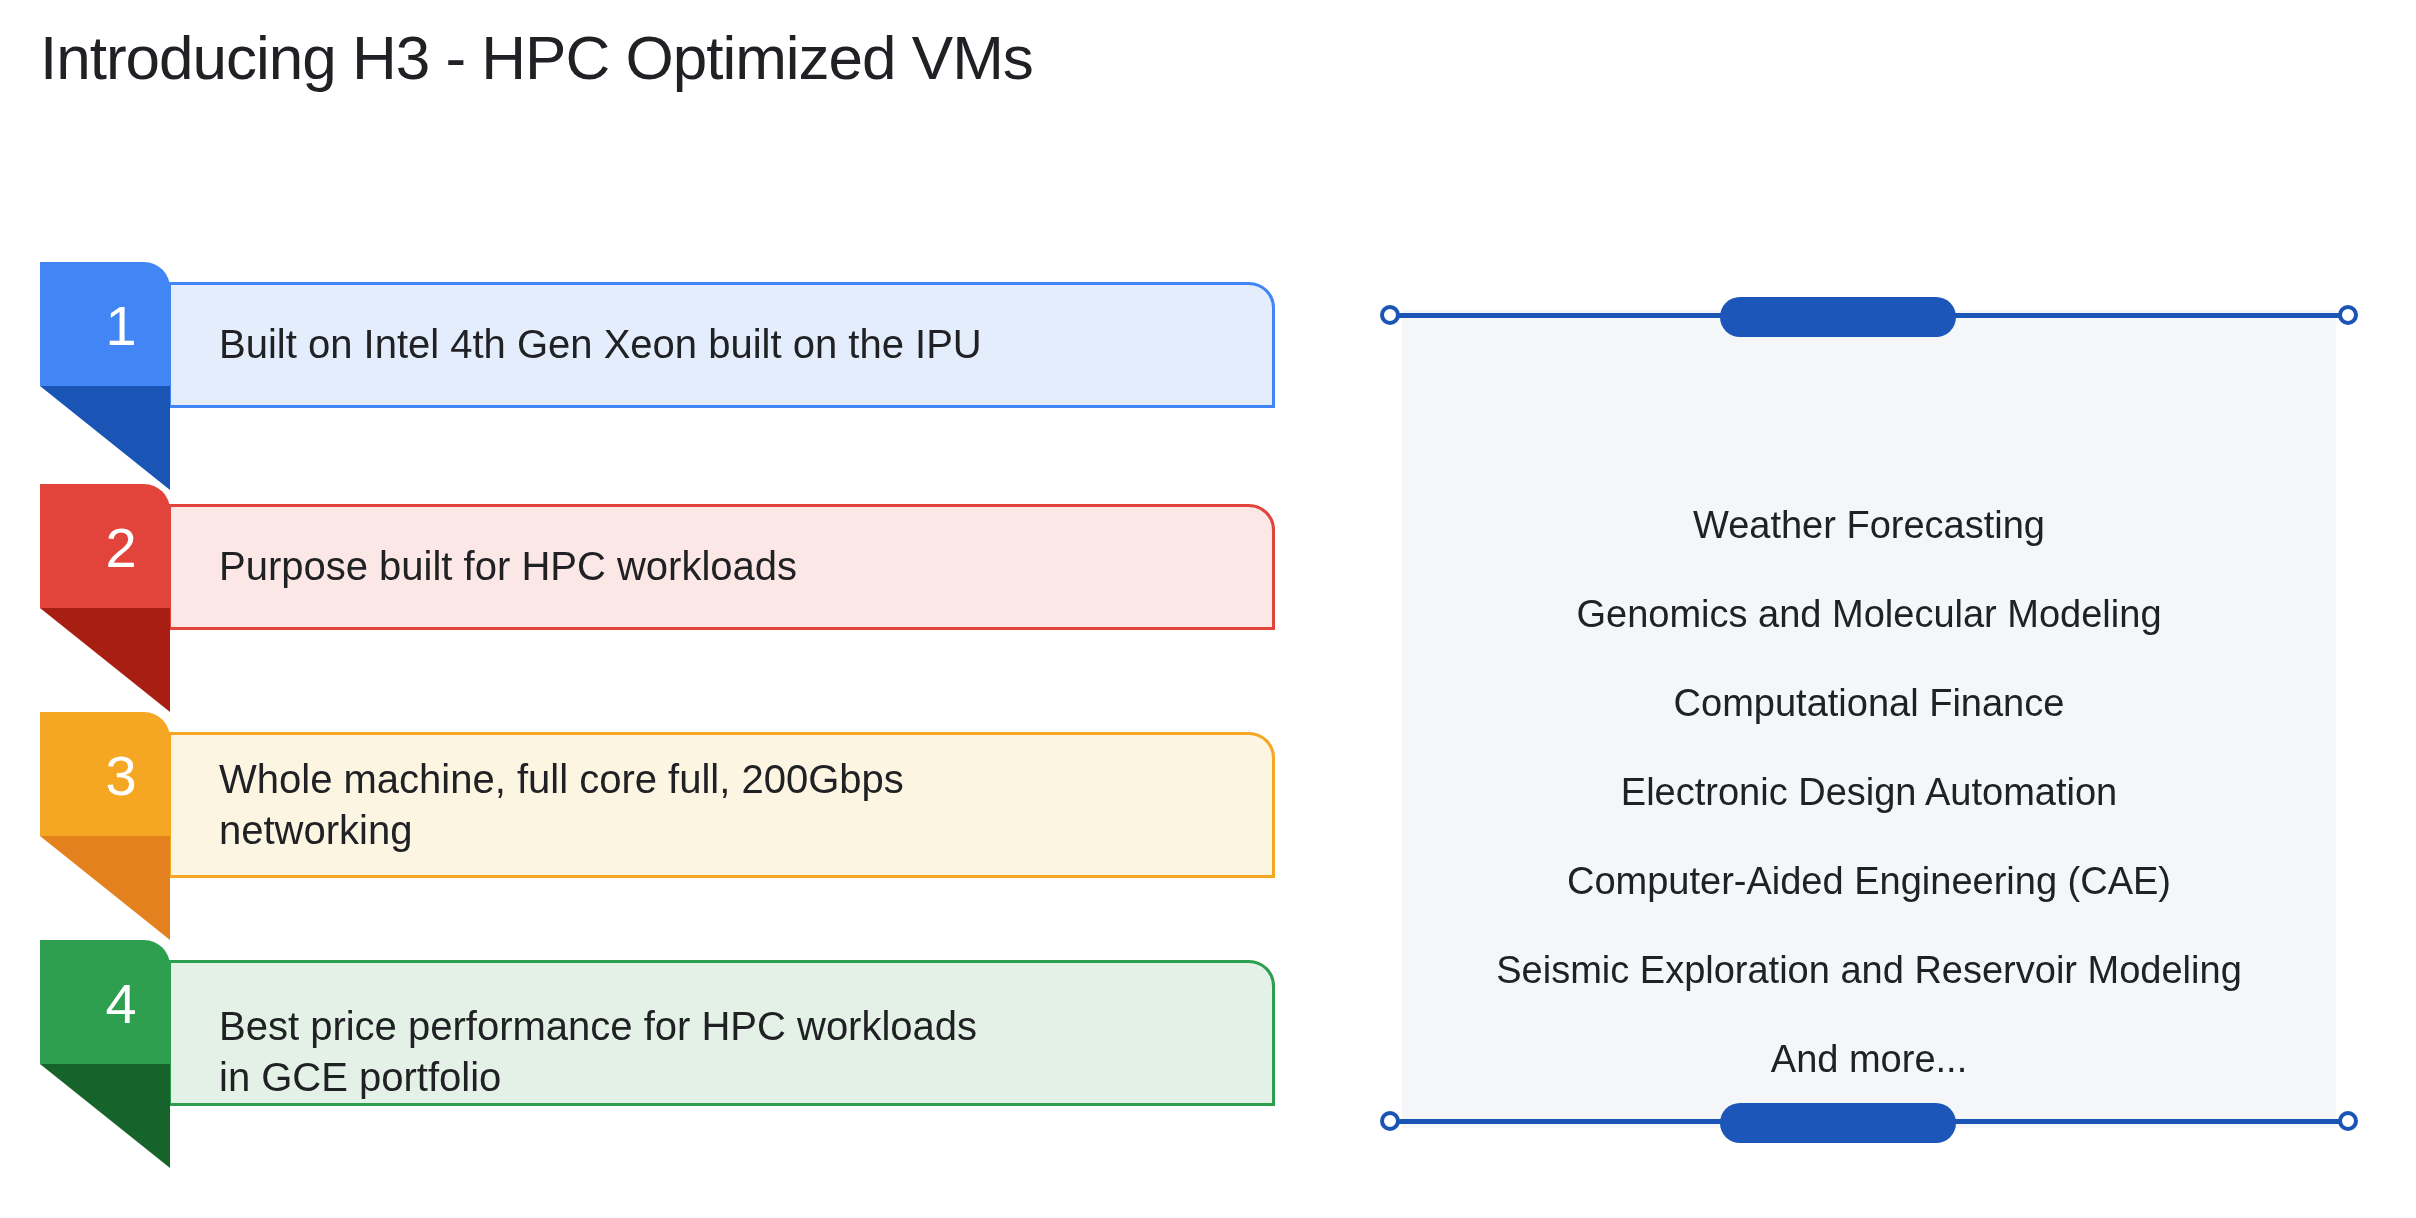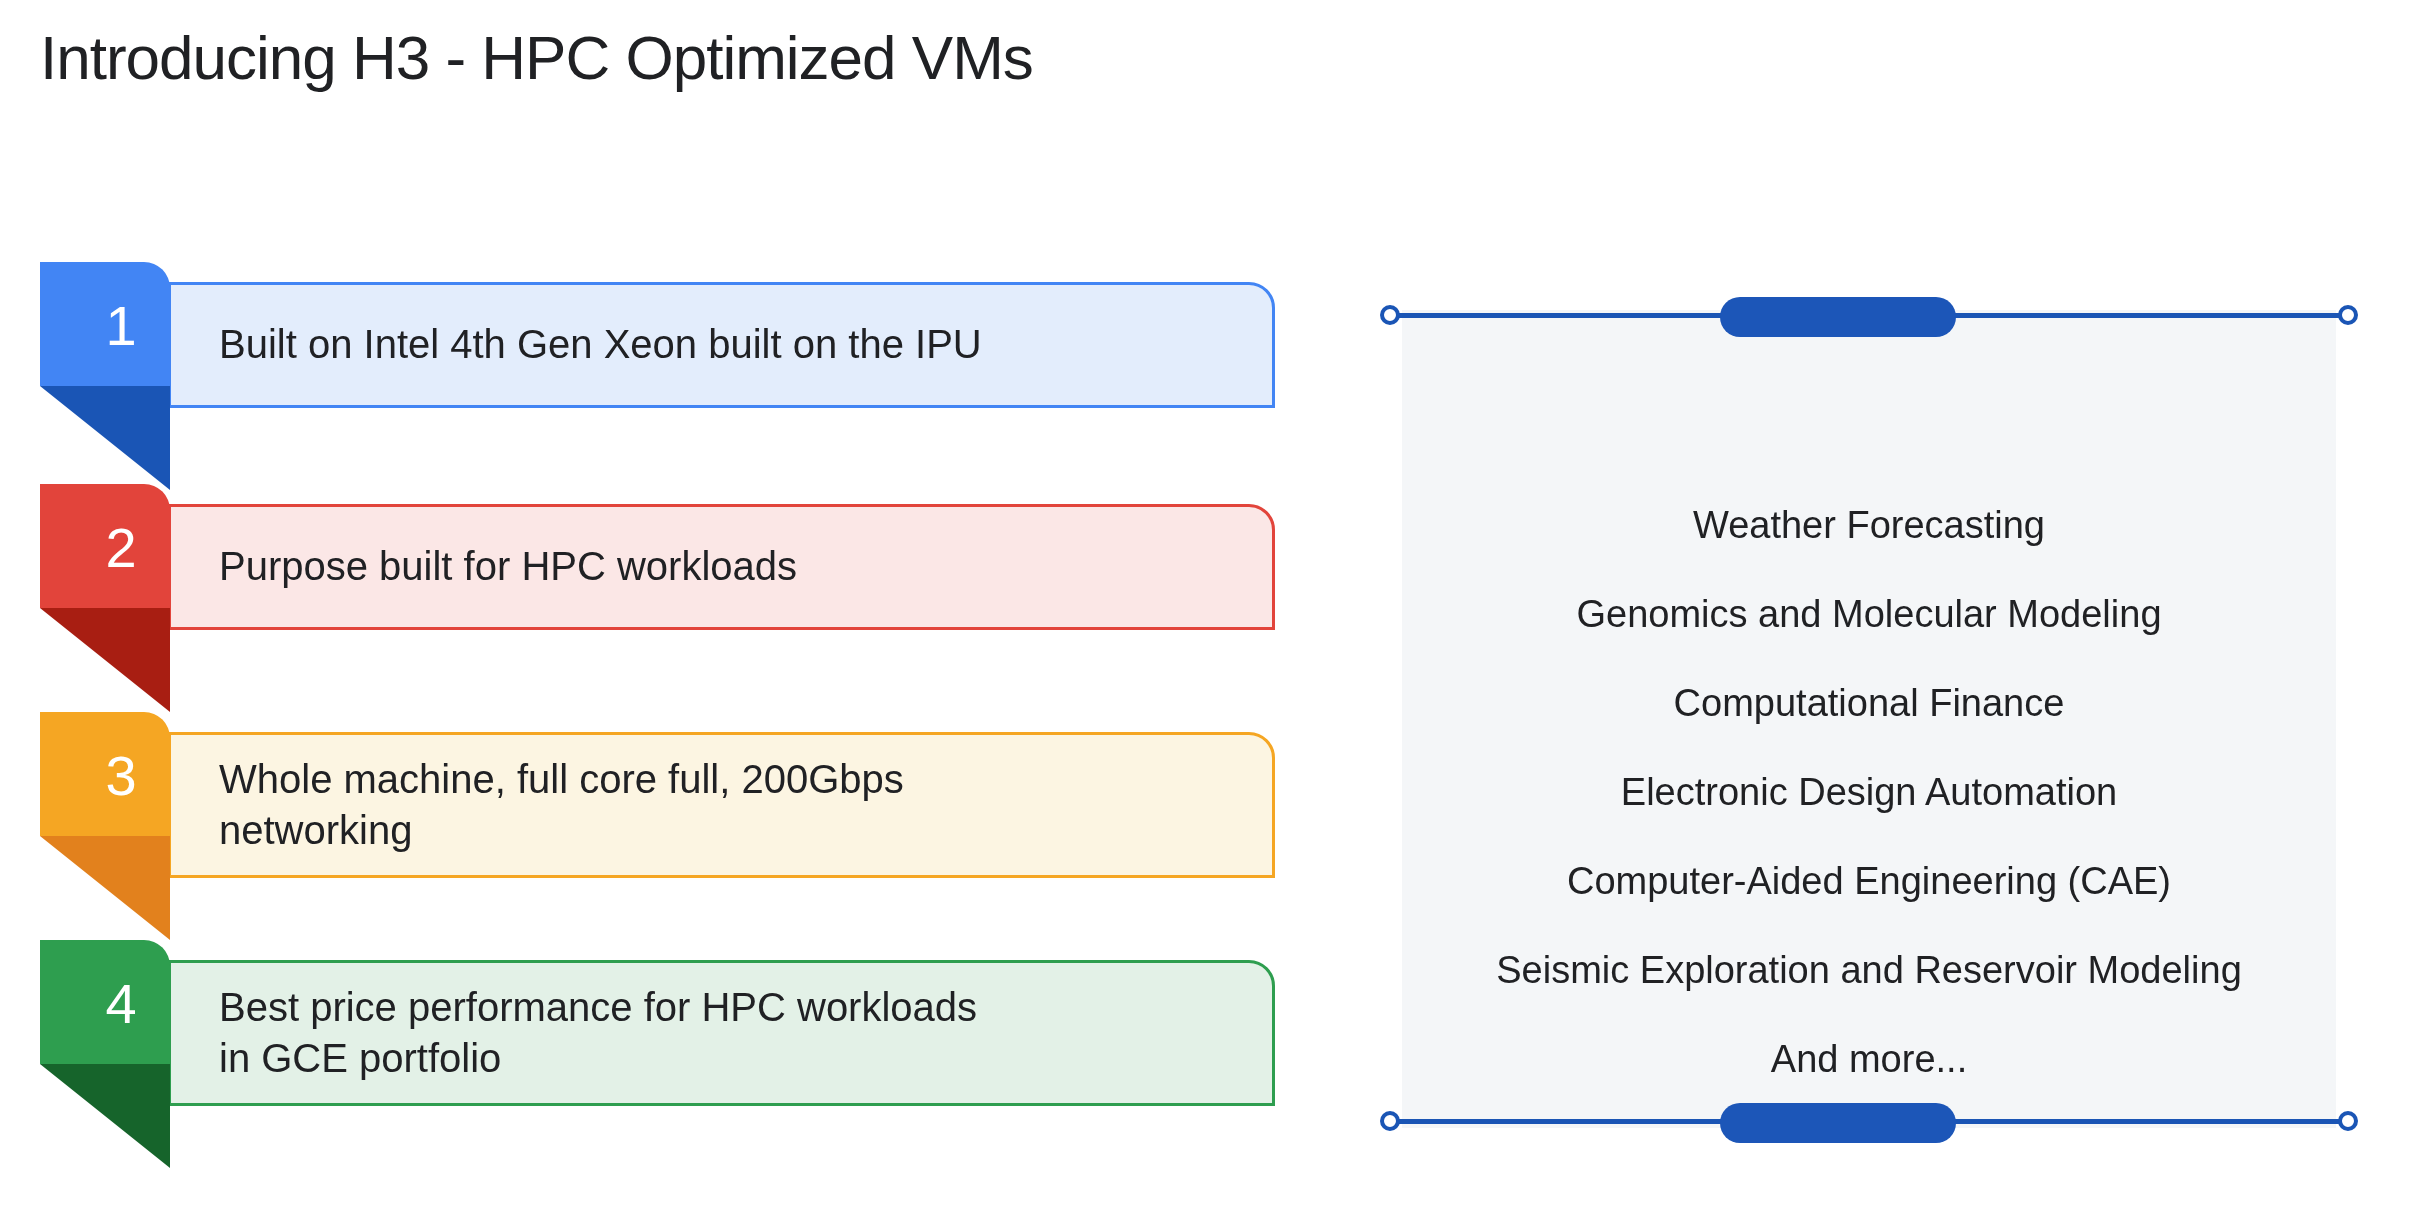--- a/index.html
+++ b/index.html
@@ -201,21 +201,21 @@
       <div class="ribbon-body" style="top: 20px; height: 146px;">
         <div class="ribbon-text">Whole machine, full core full, 200Gbps
 networking</div>
       </div>
       <div class="ribbon-fold"></div>
       <div class="ribbon-tab">
         <span class="ribbon-num">3</span>
       </div>
     </div>
     <div class="ribbon" style="top: 678px; height: 166px; --accent: #2E9E4F; --shade: #16642B; --tint: #E3F1E7;">
-      <div class="ribbon-body" style="top: 20px; height: 146px;">
+      <div class="ribbon-body" style="top: 20px; height: 146px; align-items: flex-end;">
         <div class="ribbon-text">Best price performance for HPC workloads
 in GCE portfolio</div>
       </div>
       <div class="ribbon-fold"></div>
       <div class="ribbon-tab">
         <span class="ribbon-num">4</span>
       </div>
     </div>
   </div>
 

